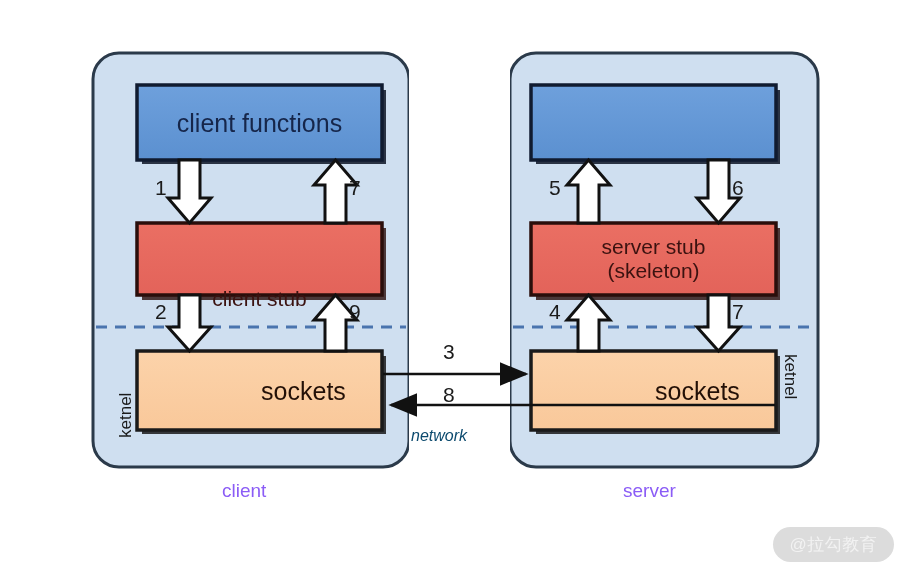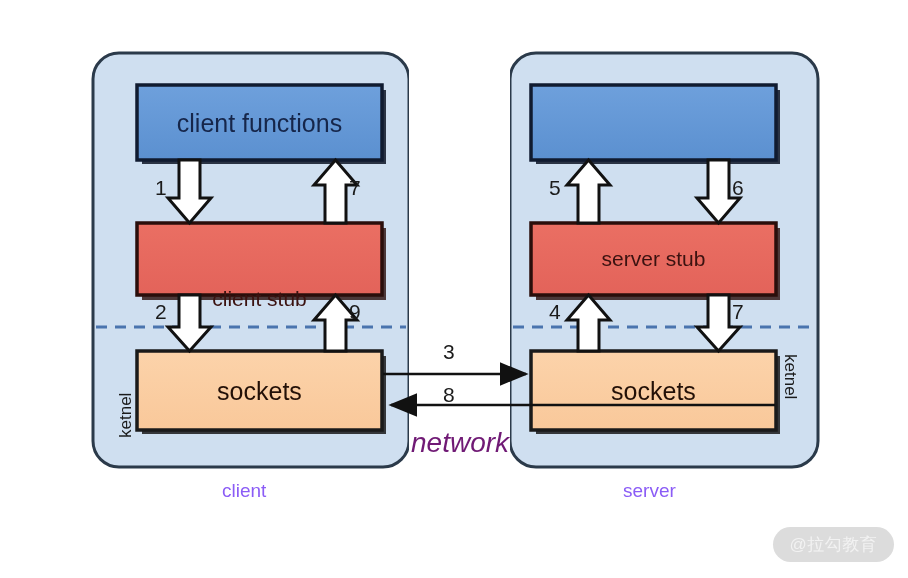--- a/index.html
+++ b/index.html
@@ -44,33 +44,34 @@
     color: #16264a;
     font-size: 25px;
   }
   .red-text {
     color: #3b1210;
     font-size: 21px;
   }
   .peach-text {
     color: #231007;
     font-size: 25px;
+    padding-left: 44px;
   }
   .step-num {
     font-size: 21px;
     color: #1b1b1b;
   }
   .side-label {
     font-size: 19px;
     color: #8b5cf6;
   }
   .net-label {
-    font-size: 28px;
+    font-size: 16px;
     font-style: italic;
-    color: #701a75;
+    color: #0c4a6e;
   }
   .kernel-label {
     position: absolute;
     font-size: 17px;
     color: #1b1b1b;
     white-space: nowrap;
     transform-origin: 0 0;
   }
   #kernel-client {
     left: 116px;
@@ -178,20 +179,21 @@
 
   <div class="box-label blue-text" style="left:137px; top:85px; width:245px; height:75px;">client functions</div>
 
   <div class="box-label red-text" style="left:137px; top:223px; width:245px; height:72px;margin-top:40px;">client stub</div>
 
   <div class="box-label peach-text" style="left:137px; top:351px; width:245px; height:79px;">sockets</div>
 
 
   <div class="box-label red-text" style="left:531px; top:223px; width:245px; height:72px; flex-direction:column;align-items:center;">
     <span>server stub</span>
+    <span>(skeleton)</span>
   </div>
 
   <div class="box-label peach-text" style="left:531px; top:351px; width:245px; height:79px;">sockets</div>
 
   <div class="lbl step-num" style="left:155px; top:176px;">1</div>
   <div class="lbl step-num" style="left:349px; top:176px;">7</div>
   <div class="lbl step-num" style="left:155px; top:300px;">2</div>
   <div class="lbl step-num" style="left:349px; top:300px;">9</div>
 
   <div class="lbl step-num" style="left:549px; top:176px;">5</div>

